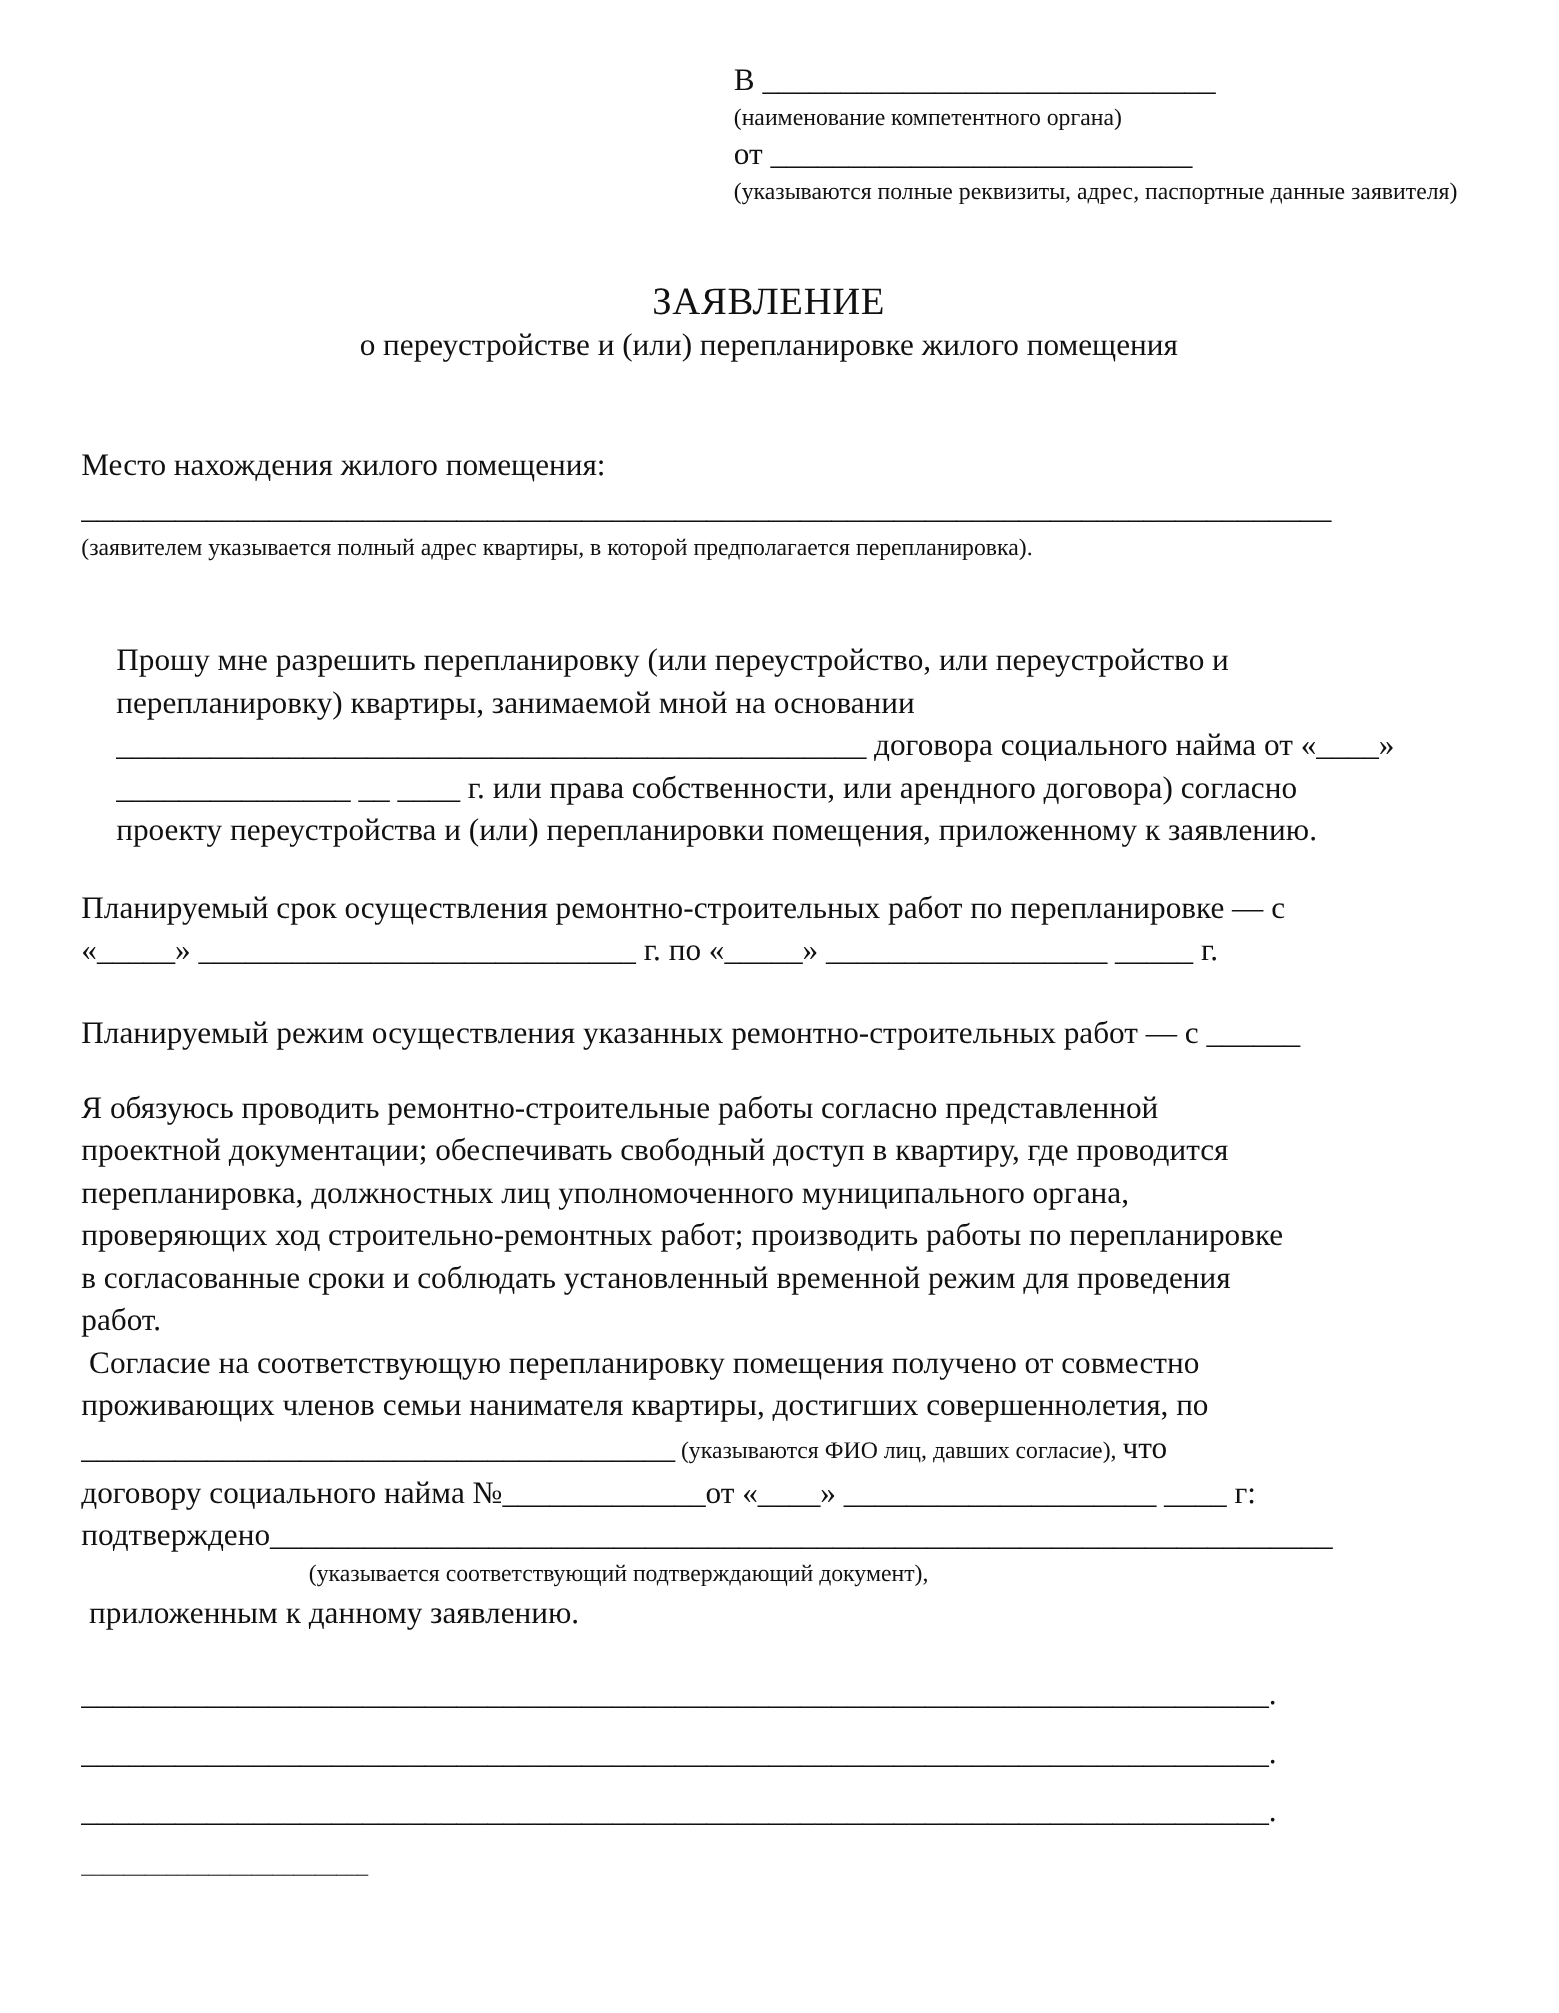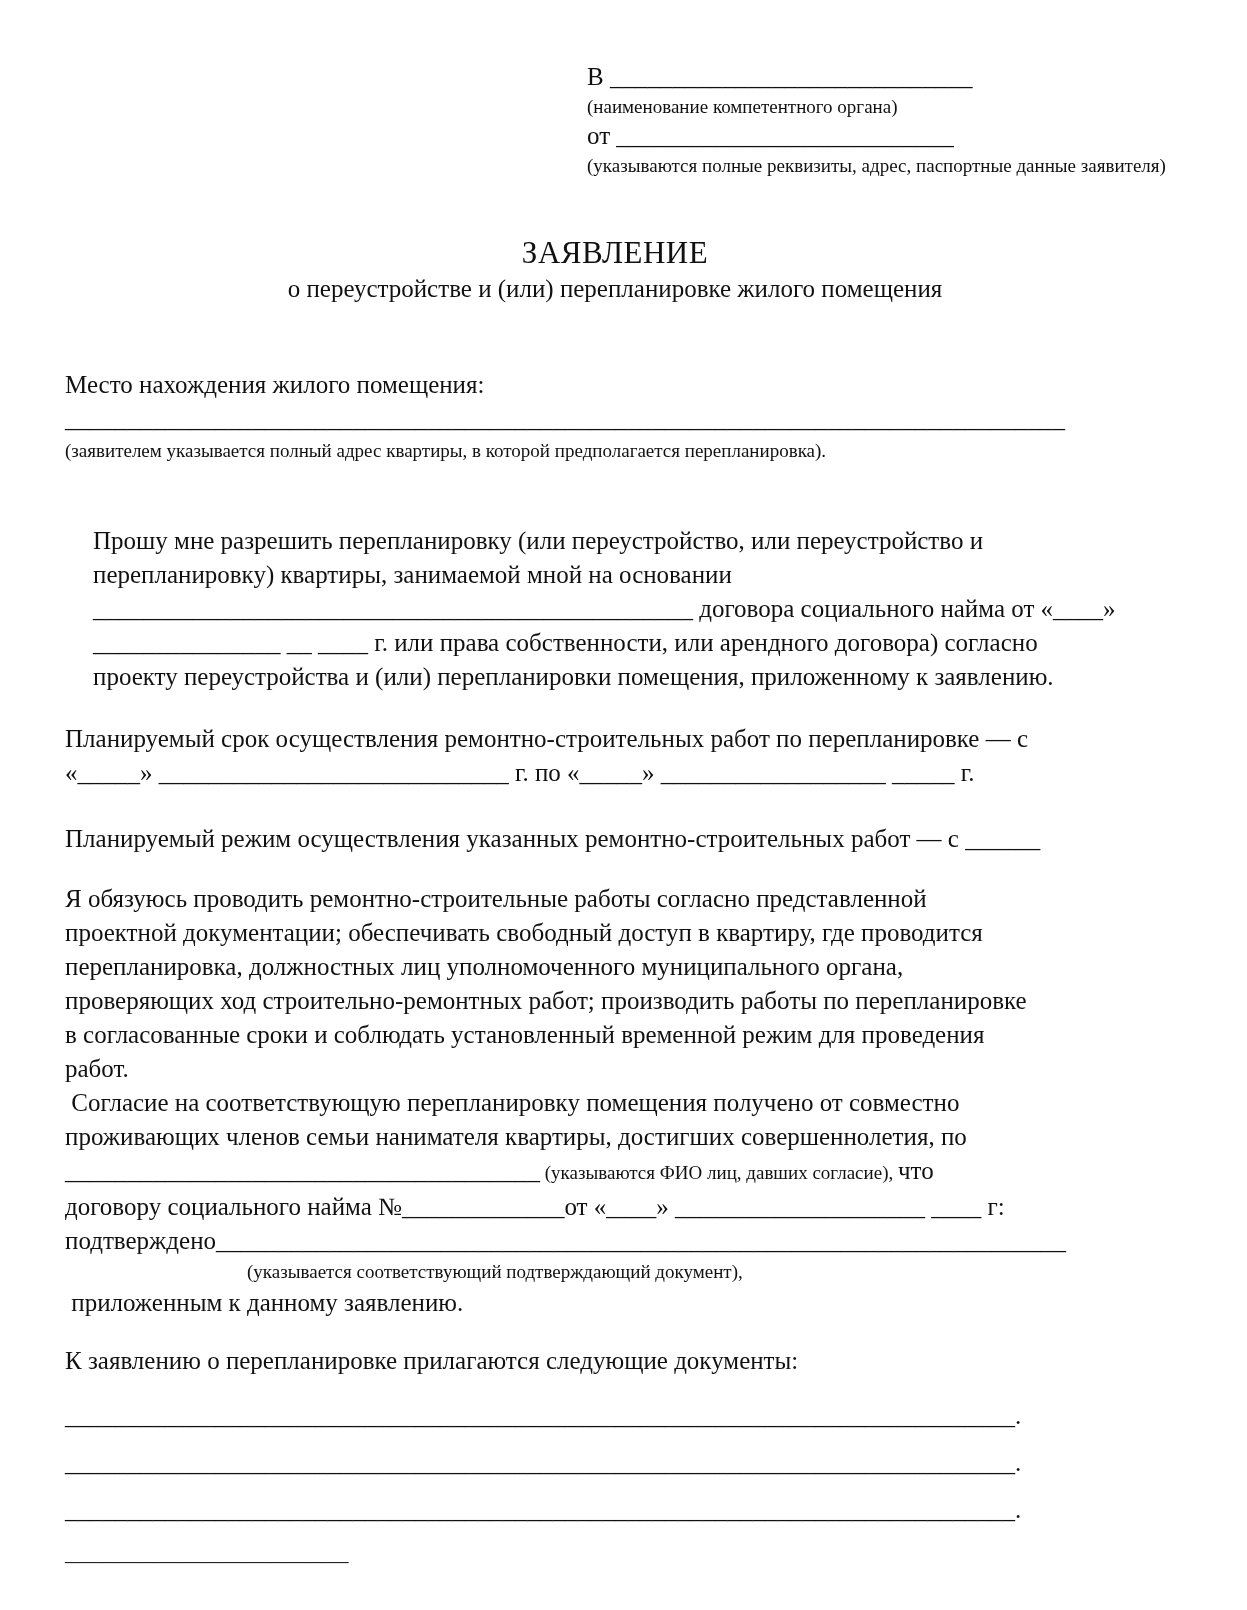--- a/index.html
+++ b/index.html
@@ -1,20 +1,20 @@
 <!DOCTYPE html>
 <html><head>
 <meta charset="utf-8">
 <style>
   html,body { margin:0; padding:0; background:#ffffff; }
   .page {
     position:relative;
     width:1247px; height:1610px;
     box-sizing:border-box;
-    padding:60px 0 0 65px;
+    padding:48px 0 0 65px;
     overflow:hidden;
     background:#ffffff;
     color:#111111;
     font-family:"Liberation Serif","DejaVu Serif",serif;
   }
   .line    { font-size:25px; line-height:34px; white-space:pre; }
   .caption { font-size:19px; line-height:27px; white-space:pre; }
 
   .header-block { margin-left:522px; }
   .header-block .caption { line-height:25px; }
@@ -31,21 +31,21 @@
   .schedule-block   { margin-top:32px; }
   .obligation-block { margin-top:26px; }
   .consent-block    { margin-top:0; }
 
   .consent-doc-caption { margin-left:182px; line-height:28px; }
   .inline-caption { font-size:19px; }
 
   .documents-block { margin-top:24px; }
   .doc-lines { margin-top:14px; }
   .doc-line  { font-size:25px; line-height:47px; white-space:pre; }
-  .doc-line-short { font-size:21px; line-height:40px; white-space:pre; }
+  .doc-line-short { font-size:17px; line-height:40px; white-space:pre; }
 </style>
 </head>
 <body>
 
 <div class="page">
 
   <div class="header-block">
     <div class="line">В _____________________________</div>
     <div class="caption">(наименование компетентного органа)</div>
     <div class="line">от ___________________________</div>
@@ -93,21 +93,20 @@
     <div class="line"> Согласие на соответствующую перепланировку помещения получено от совместно</div>
     <div class="line">проживающих членов семьи нанимателя квартиры, достигших совершеннолетия, по</div>
     <div class="line"><span>______________________________________</span><span class="inline-caption"> (указываются ФИО лиц, давших согласие), </span><span>что</span></div>
     <div class="line">договору социального найма №_____________от «____» ____________________ ____ г:</div>
     <div class="line">подтверждено____________________________________________________________________</div>
     <div class="caption consent-doc-caption">(указывается соответствующий подтверждающий документ),</div>
     <div class="line"> приложенным к данному заявлению.</div>
   </div>
 
   <div class="documents-block">
-    <div class="line">К заявлению о перепланировке прилагаются следующие документы:</div>
     <div class="doc-lines">
       <div class="doc-line">____________________________________________________________________________.</div>
       <div class="doc-line">____________________________________________________________________________.</div>
       <div class="doc-line">____________________________________________________________________________.</div>
       <div class="doc-line-short">___________________________</div>
     </div>
   </div>
 
 </div>
 

